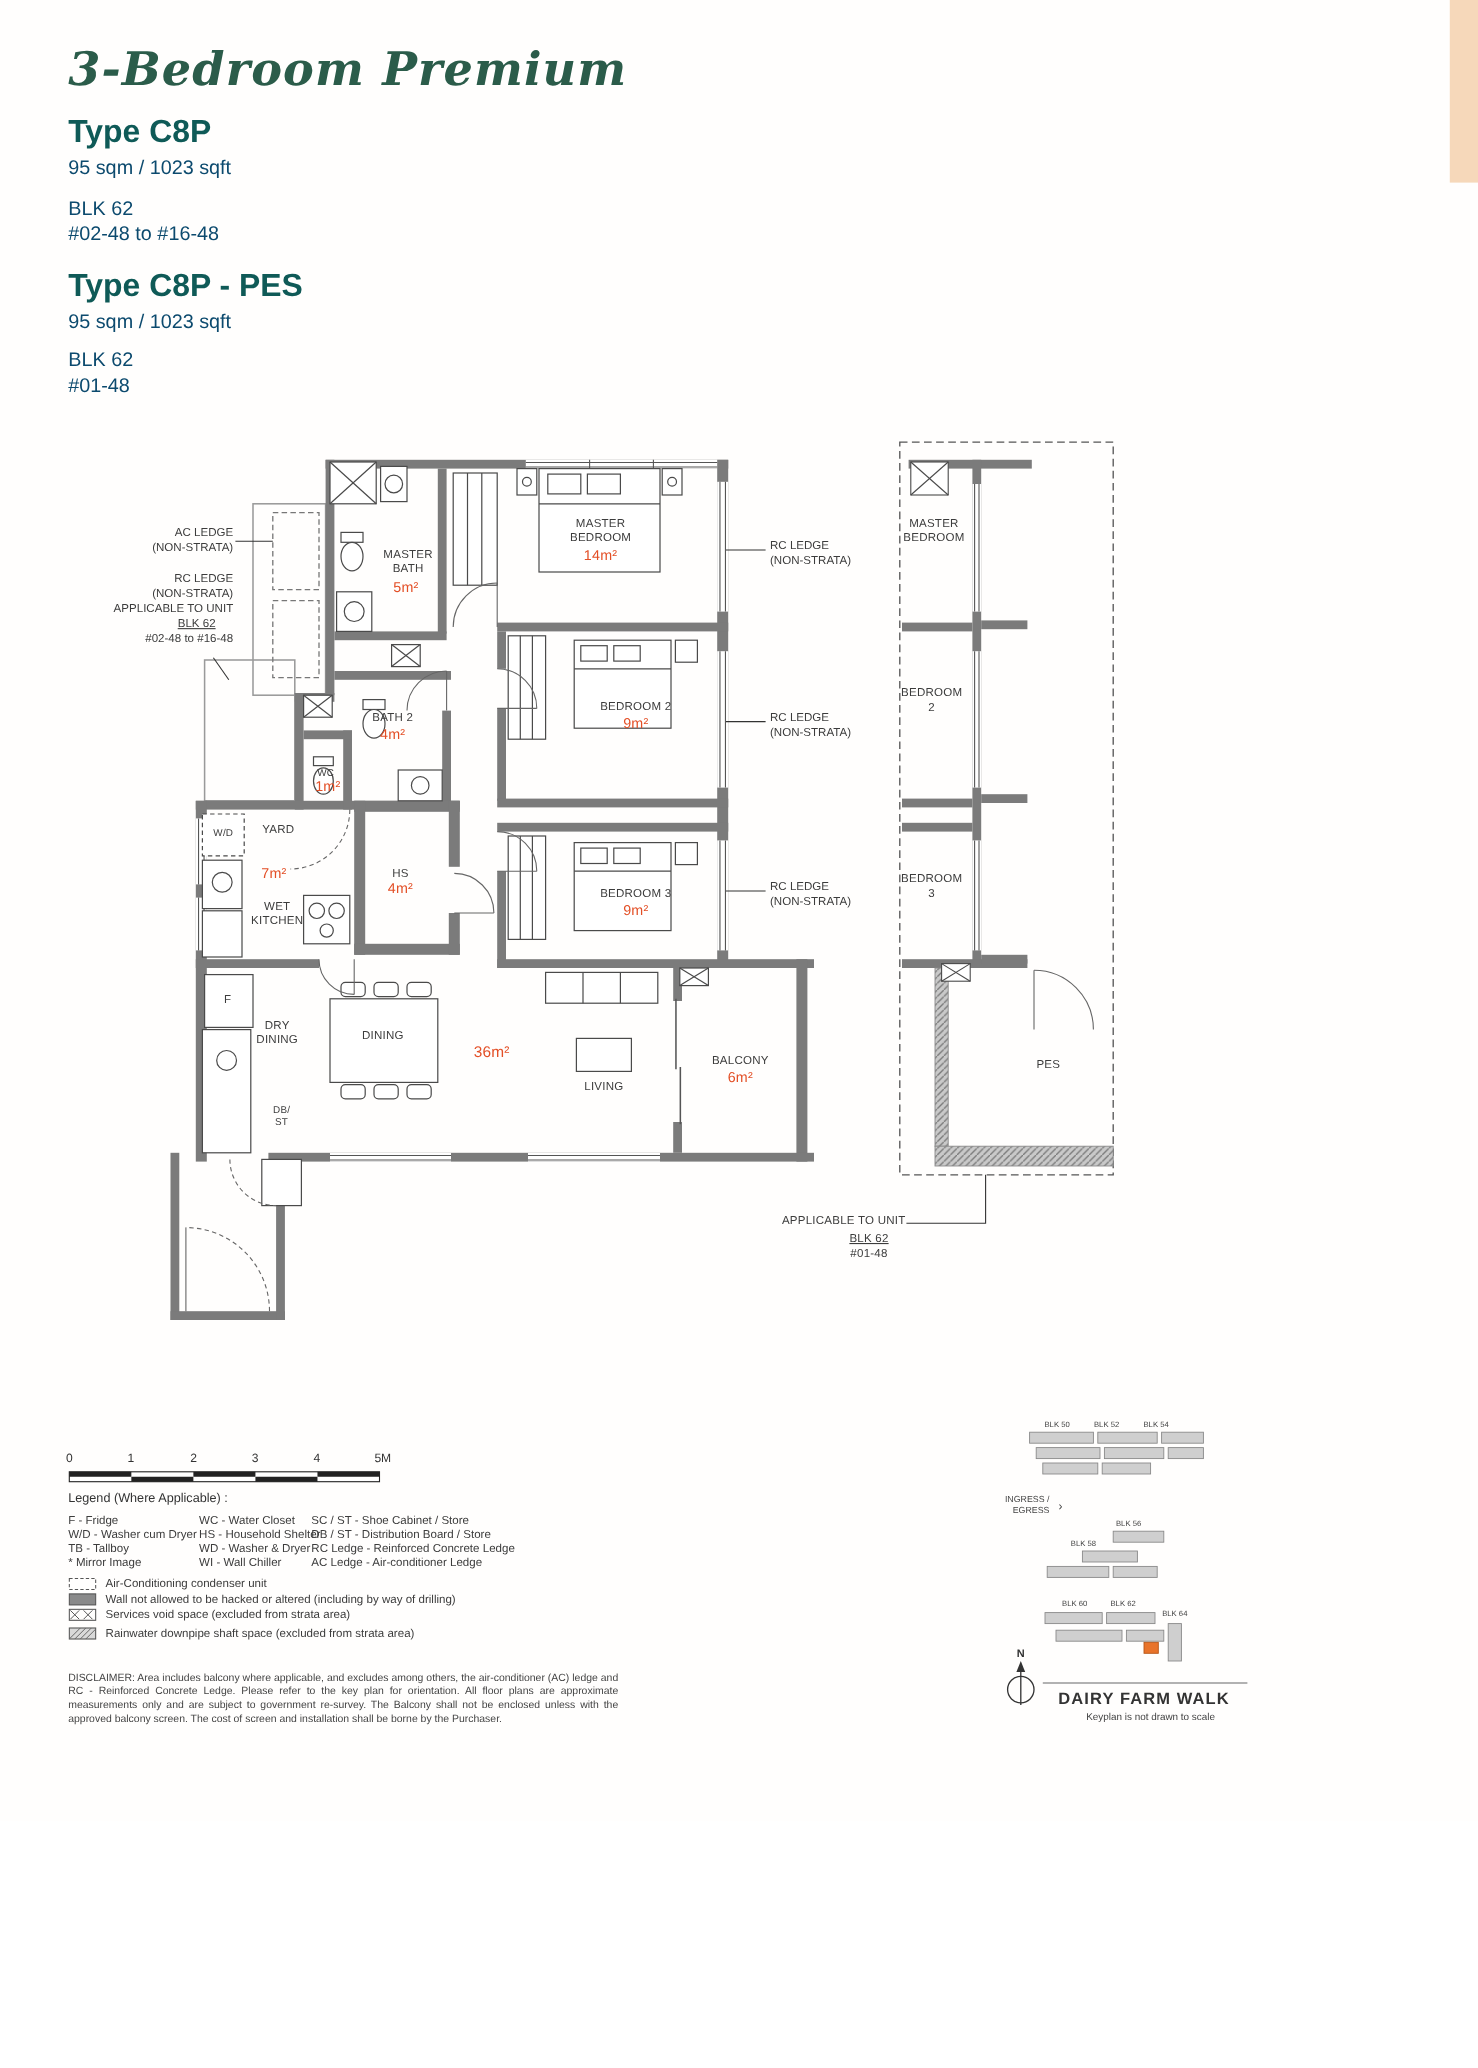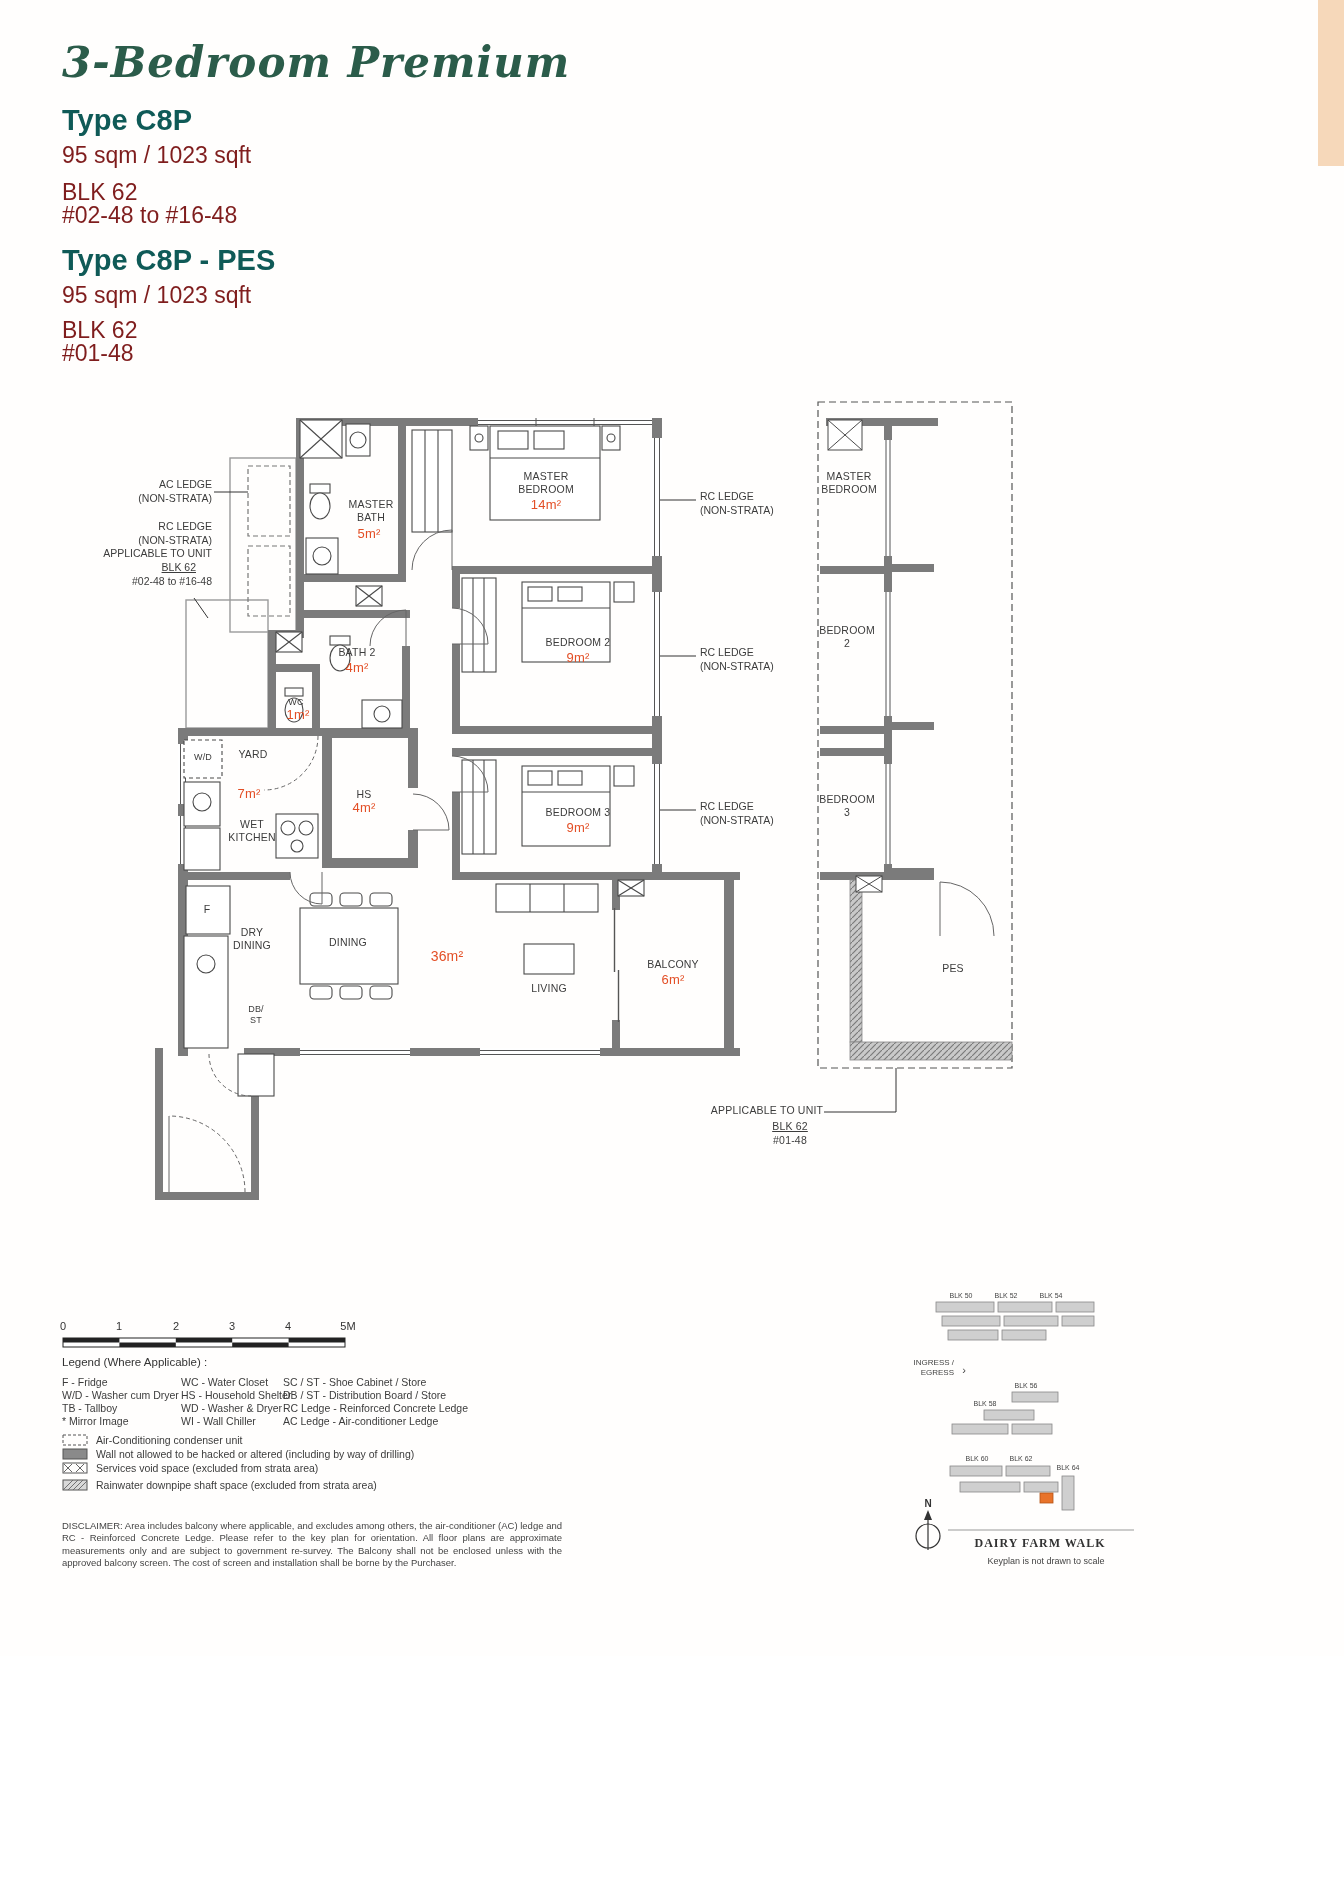--- a/index.html
+++ b/index.html
@@ -1,36 +1,36 @@
 <!DOCTYPE html>
 <html><head>
 <meta charset="utf-8">
 <style>
   html,body{margin:0;padding:0;background:#ffffff;}
   .page{position:relative;width:1344px;height:1656px;background:#fffefd;font-family:"Liberation Sans",sans-serif;overflow:hidden;}
   .accent{position:absolute;right:0;top:0;width:26px;height:166px;background:#f6d8ba;}
   .title{position:absolute;left:62px;top:38px;font-family:"DejaVu Serif",serif;font-style:italic;font-weight:bold;font-size:42px;color:#2b5c4a;letter-spacing:1px;}
   .type-name{position:absolute;left:62px;font-size:29px;font-weight:bold;color:#0f5a57;}
-  .hline{position:absolute;left:62px;font-size:23px;color:#7f1d1d;}
+  .hline{position:absolute;left:62px;font-size:18px;color:#0c4a6e;}
   .plan-svg{position:absolute;left:0;top:0;}
   .lbl{position:absolute;transform:translateX(-50%);font-size:10.5px;line-height:1.25;color:#3c3c3c;text-align:center;white-space:pre-line;letter-spacing:.2px;}
   .lbl.small{font-size:9px;}
   .lbl.area{color:#e34f26;font-size:13px;font-weight:normal;}
   .lbl.big-area{color:#e34f26;font-size:14px;}
   .lbl-r{position:absolute;font-size:10.5px;line-height:1.3;color:#3c3c3c;text-align:right;white-space:pre-line;}
   .lbl-l{position:absolute;font-size:10.5px;line-height:1.3;color:#3c3c3c;text-align:left;white-space:pre-line;}
   .u{text-decoration:underline;}
   .sb{position:absolute;transform:translateX(-50%);font-size:11px;color:#333;}
   .legend-title{position:absolute;left:62px;top:1356px;font-size:11.5px;color:#333;}
   .lg-col{position:absolute;top:1376px;font-size:10.5px;color:#3c3c3c;line-height:13px;}
   .lg-row{white-space:nowrap;}
   .sym-row{position:absolute;left:62px;display:flex;align-items:center;gap:8px;font-size:10.5px;color:#3c3c3c;}
   .disclaimer{position:absolute;left:62px;top:1520px;width:500px;font-size:9.5px;line-height:1.3;color:#444;text-align:justify;}
   .kp{position:absolute;transform:translateX(-50%);font-size:7px;color:#444;white-space:pre-line;text-align:center;}
-  .kp-road{position:absolute;transform:translateX(-50%);font-size:12px;color:#333;letter-spacing:1px;font-weight:bold;font-family:Liberation Serif, serif;}
+  .kp-road{position:absolute;transform:translateX(-50%);font-size:15px;color:#333;letter-spacing:1px;font-weight:bold;}
   .kp-note{position:absolute;transform:translateX(-50%);font-size:9px;color:#444;}
   .kp-ingress{position:absolute;text-align:right;font-size:8px;color:#444;white-space:pre-line;line-height:1.3;}
   .kp-n{position:absolute;transform:translateX(-50%);font-size:10px;color:#333;font-weight:bold;}
 </style>
 </head>
 <body>
 
 <div class="page">
 
   <div class="accent"></div>

